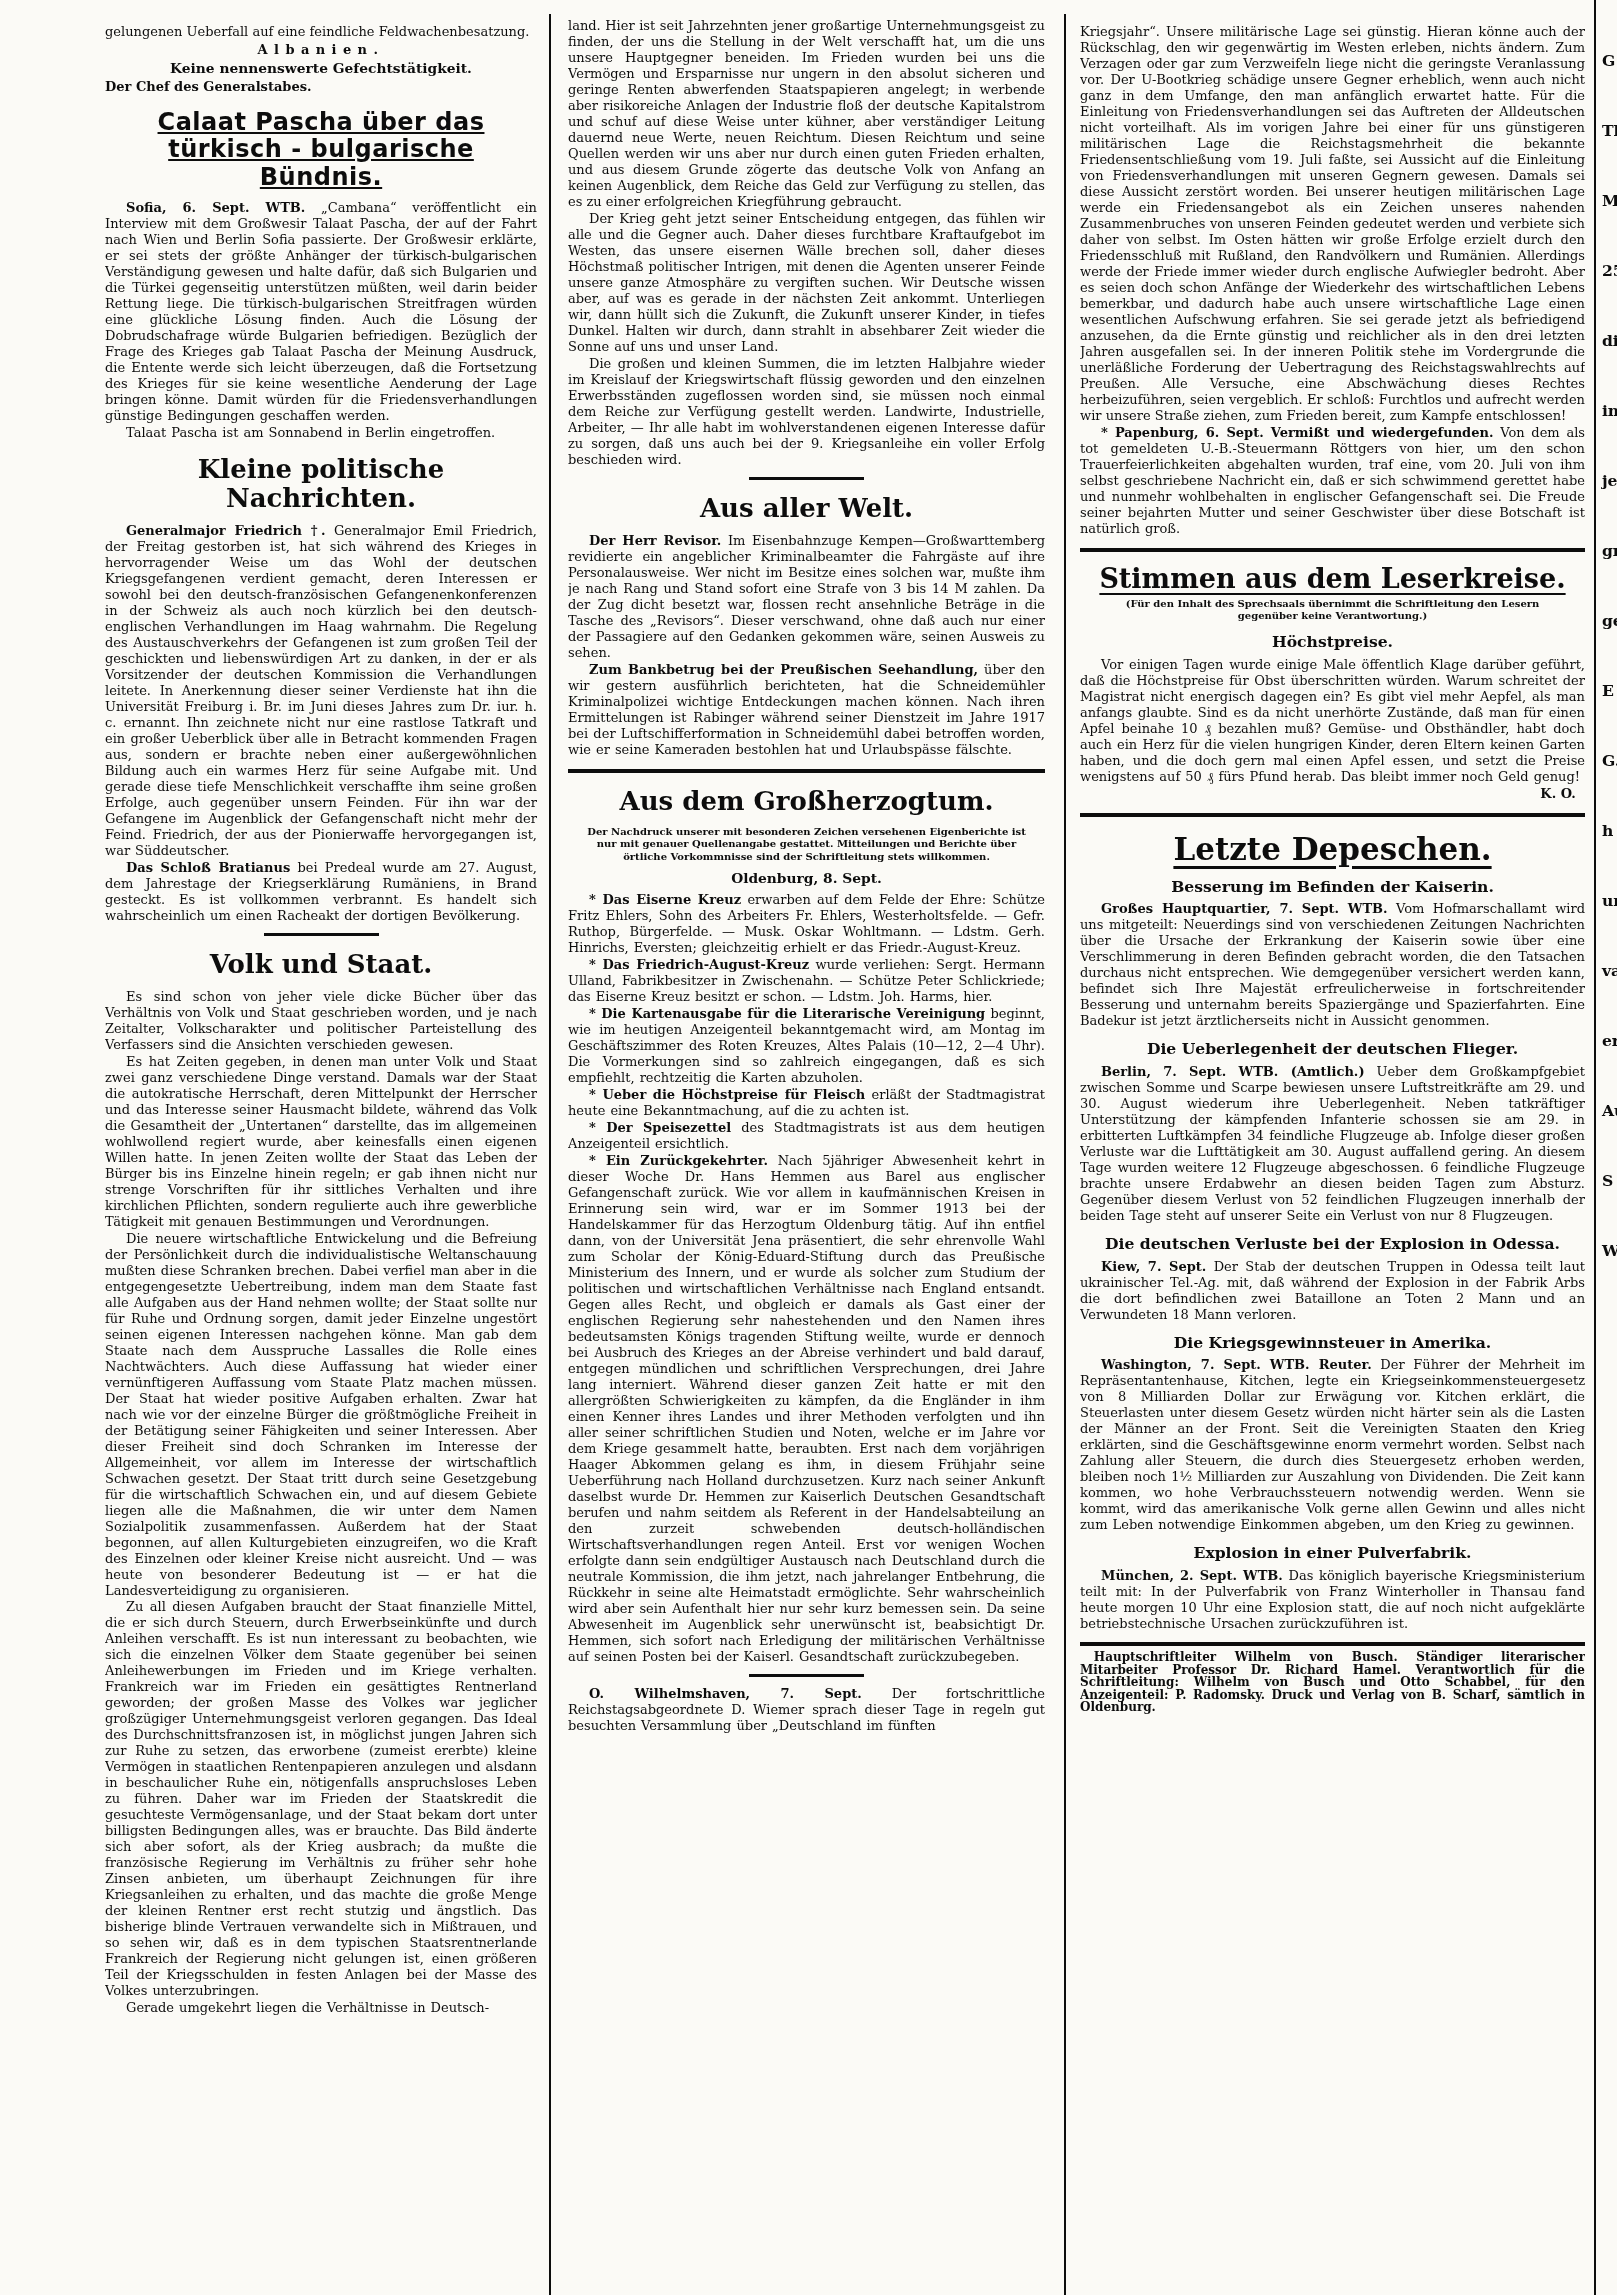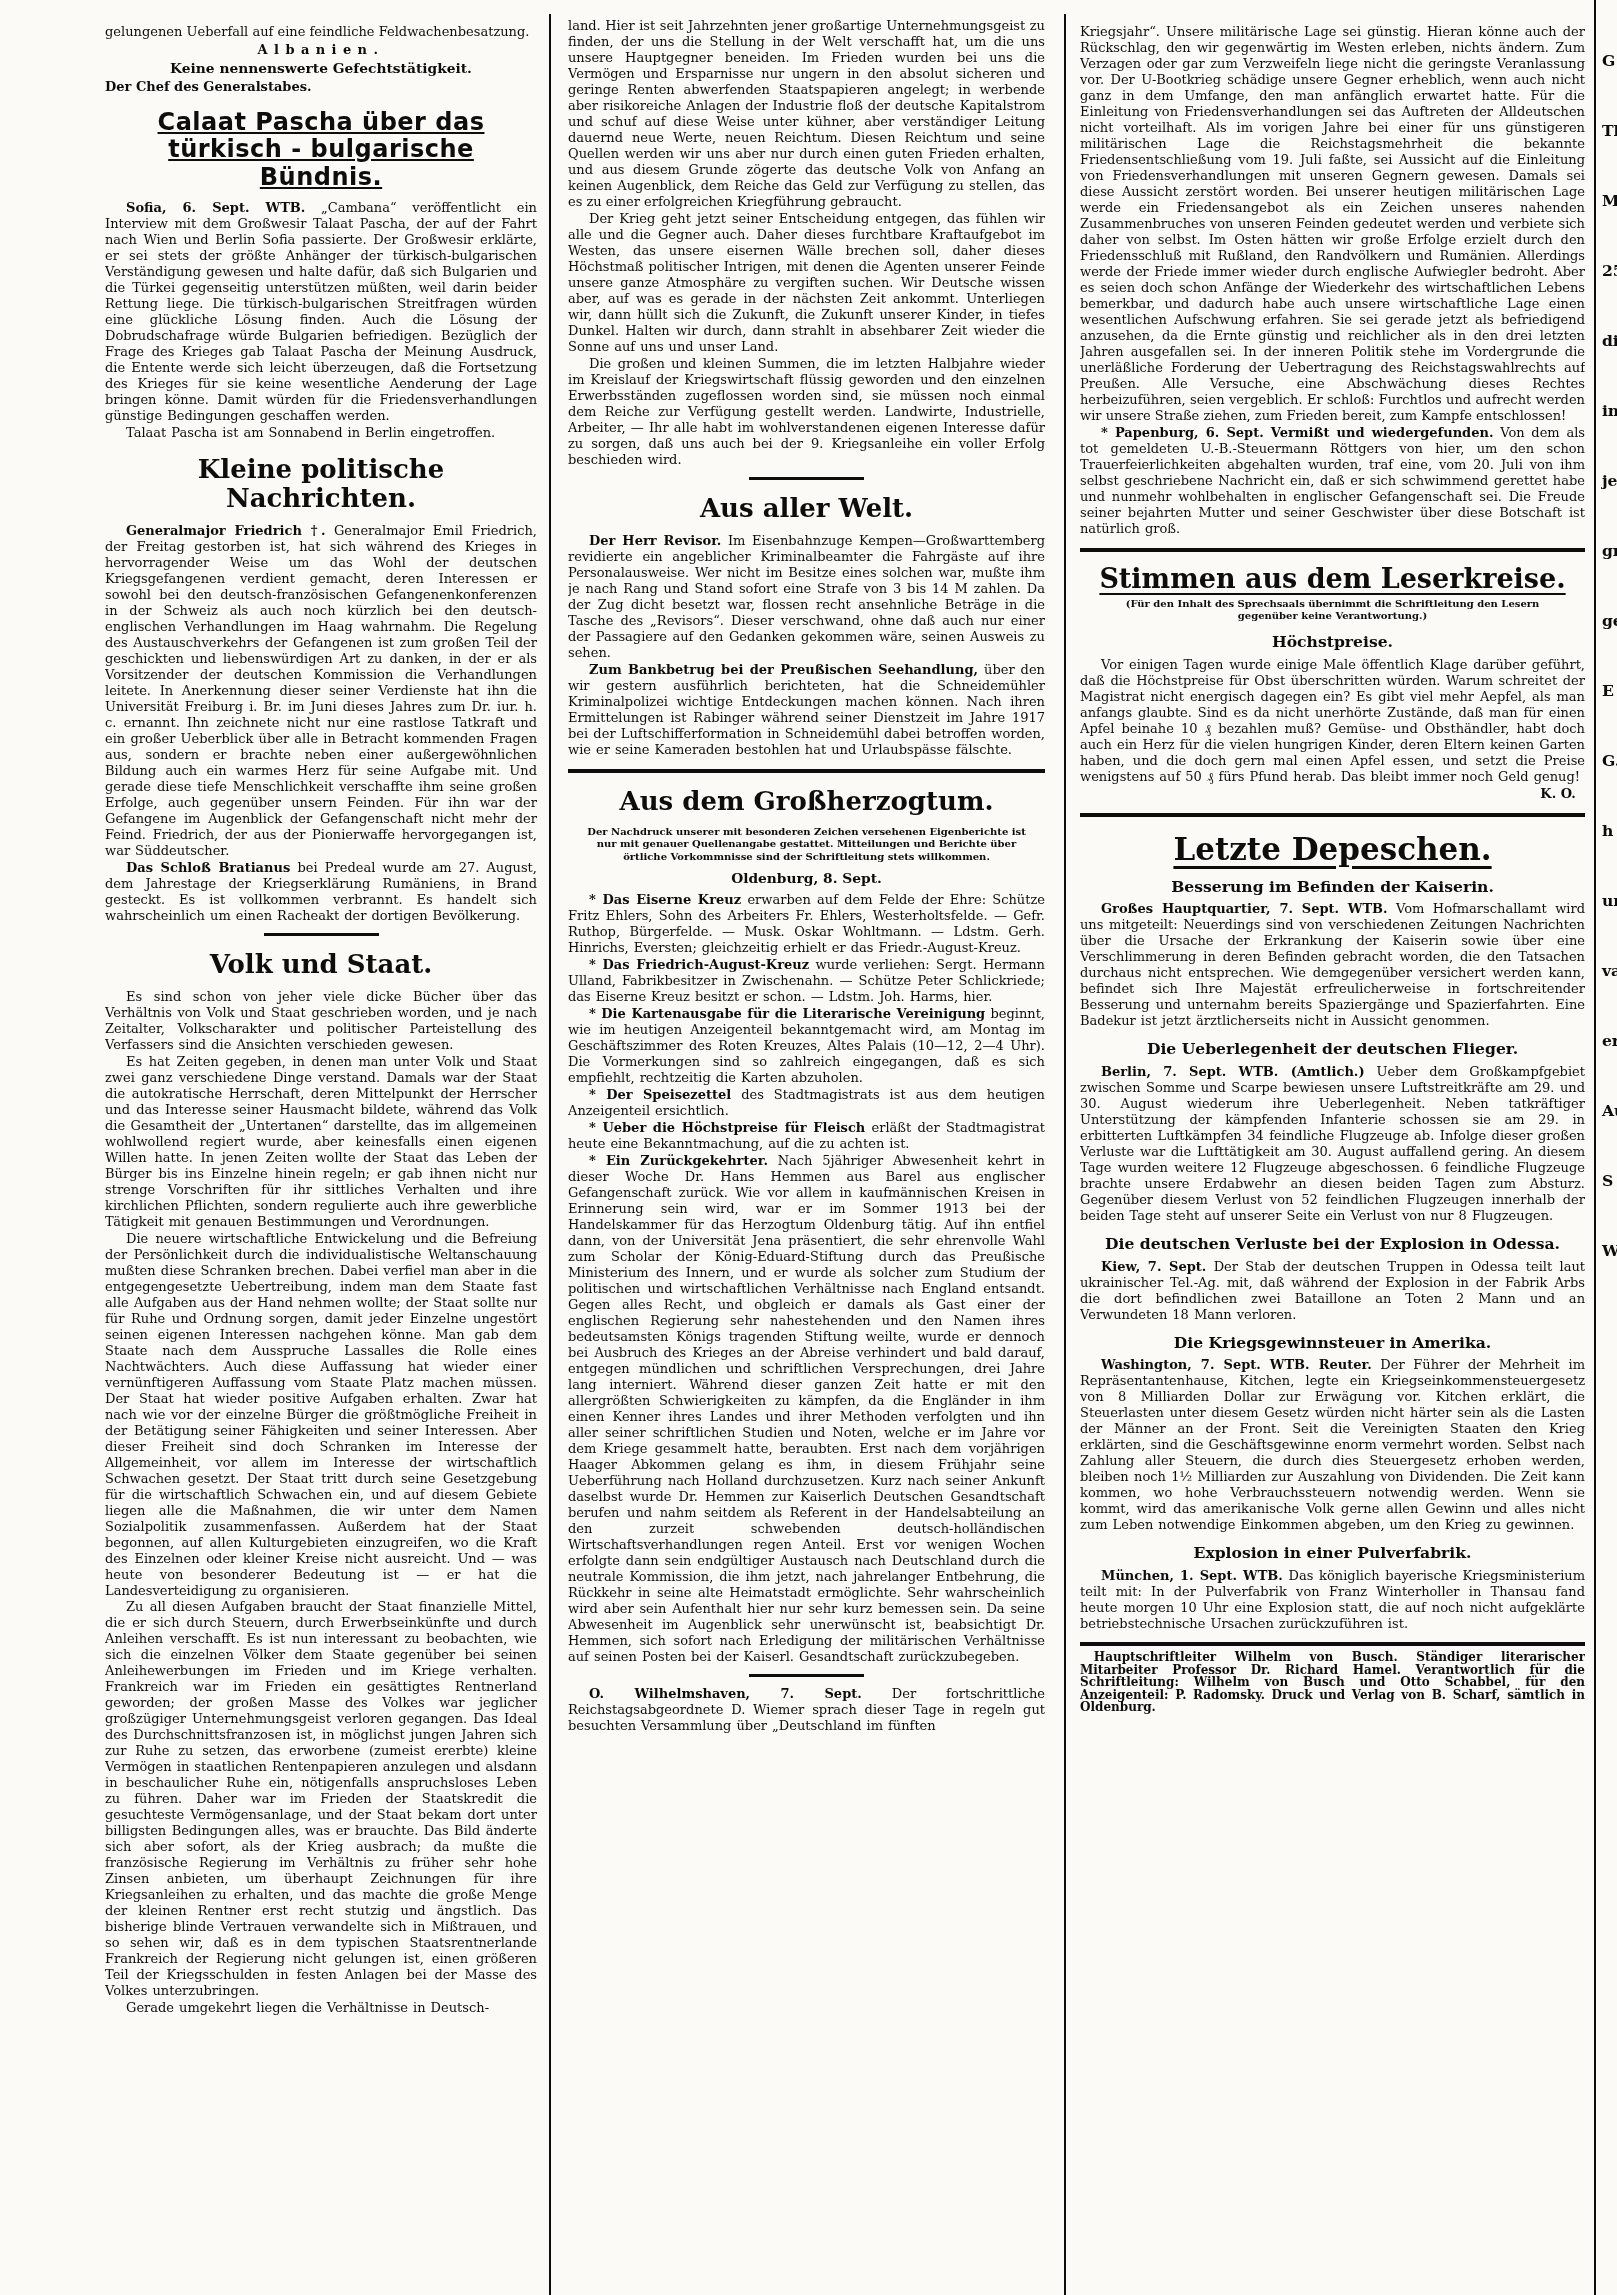--- a/index.html
+++ b/index.html
@@ -76,22 +76,22 @@
     <div class="section">Aus aller Welt.</div>
     <p class="para"><b>Der Herr Revisor.</b> <span>Im Eisenbahnzuge Kempen—Großwarttemberg revidierte ein angeblicher Kriminalbeamter die Fahrgäste auf ihre Personalausweise. Wer nicht im Besitze eines solchen war, mußte ihm je nach Rang und Stand sofort eine Strafe von 3 bis 14 M zahlen. Da der Zug dicht besetzt war, flossen recht ansehnliche Beträge in die Tasche des „Revisors“. Dieser verschwand, ohne daß auch nur einer der Passagiere auf den Gedanken gekommen wäre, seinen Ausweis zu sehen.</span></p>
     <p class="para"><b>Zum Bankbetrug bei der Preußischen Seehandlung,</b> <span>über den wir gestern ausführlich berichteten, hat die Schneidemühler Kriminalpolizei wichtige Entdeckungen machen können. Nach ihren Ermittelungen ist Rabinger während seiner Dienstzeit im Jahre 1917 bei der Luftschifferformation in Schneidemühl dabei betroffen worden, wie er seine Kameraden bestohlen hat und Urlaubspässe fälschte.</span></p>
     <div class="heavyrule"></div>
     <div class="section">Aus dem Großherzogtum.</div>
     <p class="notice">Der Nachdruck unserer mit besonderen Zeichen versehenen Eigenberichte ist nur mit genauer Quellenangabe gestattet. Mitteilungen und Berichte über örtliche Vorkommnisse sind der Schriftleitung stets willkommen.</p>
     <div class="dateline">Oldenburg, 8. Sept.</div>
     <p class="para"><b>* Das Eiserne Kreuz</b> <span>erwarben auf dem Felde der Ehre: Schütze Fritz Ehlers, Sohn des Arbeiters Fr. Ehlers, Westerholtsfelde. — Gefr. Ruthop, Bürgerfelde. — Musk. Oskar Wohltmann. — Ldstm. Gerh. Hinrichs, Eversten; gleichzeitig erhielt er das Friedr.-August-Kreuz.</span></p>
     <p class="para"><b>* Das Friedrich-August-Kreuz</b> <span>wurde verliehen: Sergt. Hermann Ulland, Fabrikbesitzer in Zwischenahn. — Schütze Peter Schlickriede; das Eiserne Kreuz besitzt er schon. — Ldstm. Joh. Harms, hier.</span></p>
     <p class="para"><b>* Die Kartenausgabe für die Literarische Vereinigung</b> <span>beginnt, wie im heutigen Anzeigenteil bekanntgemacht wird, am Montag im Geschäftszimmer des Roten Kreuzes, Altes Palais (10—12, 2—4 Uhr). Die Vormerkungen sind so zahlreich eingegangen, daß es sich empfiehlt, rechtzeitig die Karten abzuholen.</span></p>
+    <p class="para"><b>* Ueber die Höchstpreise für Fleisch</b> <span>erläßt der Stadtmagistrat heute eine Bekanntmachung, auf die zu achten ist.</span></p>
     <p class="para"><b>* Der Speisezettel</b> <span>des Stadtmagistrats ist aus dem heutigen Anzeigenteil ersichtlich.</span></p>
-    <p class="para"><b>* Ueber die Höchstpreise für Fleisch</b> <span>erläßt der Stadtmagistrat heute eine Bekanntmachung, auf die zu achten ist.</span></p>
     <p class="para"><b>* Ein Zurückgekehrter.</b> <span>Nach 5jähriger Abwesenheit kehrt in dieser Woche Dr. Hans Hemmen aus Barel aus englischer Gefangenschaft zurück. Wie vor allem in kaufmännischen Kreisen in Erinnerung sein wird, war er im Sommer 1913 bei der Handelskammer für das Herzogtum Oldenburg tätig. Auf ihn entfiel dann, von der Universität Jena präsentiert, die sehr ehrenvolle Wahl zum Scholar der König-Eduard-Stiftung durch das Preußische Ministerium des Innern, und er wurde als solcher zum Studium der politischen und wirtschaftlichen Verhältnisse nach England entsandt. Gegen alles Recht, und obgleich er damals als Gast einer der englischen Regierung sehr nahestehenden und den Namen ihres bedeutsamsten Königs tragenden Stiftung weilte, wurde er dennoch bei Ausbruch des Krieges an der Abreise verhindert und bald darauf, entgegen mündlichen und schriftlichen Versprechungen, drei Jahre lang interniert. Während dieser ganzen Zeit hatte er mit den allergrößten Schwierigkeiten zu kämpfen, da die Engländer in ihm einen Kenner ihres Landes und ihrer Methoden verfolgten und ihn aller seiner schriftlichen Studien und Noten, welche er im Jahre vor dem Kriege gesammelt hatte, beraubten. Erst nach dem vorjährigen Haager Abkommen gelang es ihm, in diesem Frühjahr seine Ueberführung nach Holland durchzusetzen. Kurz nach seiner Ankunft daselbst wurde Dr. Hemmen zur Kaiserlich Deutschen Gesandtschaft berufen und nahm seitdem als Referent in der Handelsabteilung an den zurzeit schwebenden deutsch-holländischen Wirtschaftsverhandlungen regen Anteil. Erst vor wenigen Wochen erfolgte dann sein endgültiger Austausch nach Deutschland durch die neutrale Kommission, die ihm jetzt, nach jahrelanger Entbehrung, die Rückkehr in seine alte Heimatstadt ermöglichte. Sehr wahrscheinlich wird aber sein Aufenthalt hier nur sehr kurz bemessen sein. Da seine Abwesenheit im Augenblick sehr unerwünscht ist, beabsichtigt Dr. Hemmen, sich sofort nach Erledigung der militärischen Verhältnisse auf seinen Posten bei der Kaiserl. Gesandtschaft zurückzubegeben.</span></p>
     <div class="divider"></div>
     <p class="para"><b>O. Wilhelmshaven, 7. Sept.</b> <span>Der fortschrittliche Reichstagsabgeordnete D. Wiemer sprach dieser Tage in regeln gut besuchten Versammlung über „Deutschland im fünften</span></p>
   </div>
 
   <div class="col" id="column-3">
     <p class="cont">Kriegsjahr“. Unsere militärische Lage sei günstig. Hieran könne auch der Rückschlag, den wir gegenwärtig im Westen erleben, nichts ändern. Zum Verzagen oder gar zum Verzweifeln liege nicht die geringste Veranlassung vor. Der U-Bootkrieg schädige unsere Gegner erheblich, wenn auch nicht ganz in dem Umfange, den man anfänglich erwartet hatte. Für die Einleitung von Friedensverhandlungen sei das Auftreten der Alldeutschen nicht vorteilhaft. Als im vorigen Jahre bei einer für uns günstigeren militärischen Lage die Reichstagsmehrheit die bekannte Friedensentschließung vom 19. Juli faßte, sei Aussicht auf die Einleitung von Friedensverhandlungen mit unseren Gegnern gewesen. Damals sei diese Aussicht zerstört worden. Bei unserer heutigen militärischen Lage werde ein Friedensangebot als ein Zeichen unseres nahenden Zusammenbruches von unseren Feinden gedeutet werden und verbiete sich daher von selbst. Im Osten hätten wir große Erfolge erzielt durch den Friedensschluß mit Rußland, den Randvölkern und Rumänien. Allerdings werde der Friede immer wieder durch englische Aufwiegler bedroht. Aber es seien doch schon Anfänge der Wiederkehr des wirtschaftlichen Lebens bemerkbar, und dadurch habe auch unsere wirtschaftliche Lage einen wesentlichen Aufschwung erfahren. Sie sei gerade jetzt als befriedigend anzusehen, da die Ernte günstig und reichlicher als in den drei letzten Jahren ausgefallen sei. In der inneren Politik stehe im Vordergrunde die unerläßliche Forderung der Uebertragung des Reichstagswahlrechts auf Preußen. Alle Versuche, eine Abschwächung dieses Rechtes herbeizuführen, seien vergeblich. Er schloß: Furchtlos und aufrecht werden wir unsere Straße ziehen, zum Frieden bereit, zum Kampfe entschlossen!</p>
     <p class="para"><b>* Papenburg, 6. Sept. Vermißt und wiedergefunden.</b> <span>Von dem als tot gemeldeten U.-B.-Steuermann Röttgers von hier, um den schon Trauerfeierlichkeiten abgehalten wurden, traf eine, vom 20. Juli von ihm selbst geschriebene Nachricht ein, daß er sich schwimmend gerettet habe und nunmehr wohlbehalten in englischer Gefangenschaft sei. Die Freude seiner bejahrten Mutter und seiner Geschwister über diese Botschaft ist natürlich groß.</span></p>
     <div class="heavyrule"></div>
     <div class="boxhead">Stimmen aus dem Leserkreise.</div>
@@ -103,21 +103,21 @@
     <div class="bighead">Letzte Depeschen.</div>
     <div class="subhead">Besserung im Befinden der Kaiserin.</div>
     <p class="para"><b>Großes Hauptquartier, 7. Sept. WTB.</b> <span>Vom Hofmarschallamt wird uns mitgeteilt: Neuerdings sind von verschiedenen Zeitungen Nachrichten über die Ursache der Erkrankung der Kaiserin sowie über eine Verschlimmerung in deren Befinden gebracht worden, die den Tatsachen durchaus nicht entsprechen. Wie demgegenüber versichert werden kann, befindet sich Ihre Majestät erfreulicherweise in fortschreitender Besserung und unternahm bereits Spaziergänge und Spazierfahrten. Eine Badekur ist jetzt ärztlicherseits nicht in Aussicht genommen.</span></p>
     <div class="subhead">Die Ueberlegenheit der deutschen Flieger.</div>
     <p class="para"><b>Berlin, 7. Sept. WTB. (Amtlich.)</b> <span>Ueber dem Großkampfgebiet zwischen Somme und Scarpe bewiesen unsere Luftstreitkräfte am 29. und 30. August wiederum ihre Ueberlegenheit. Neben tatkräftiger Unterstützung der kämpfenden Infanterie schossen sie am 29. in erbitterten Luftkämpfen 34 feindliche Flugzeuge ab. Infolge dieser großen Verluste war die Lufttätigkeit am 30. August auffallend gering. An diesem Tage wurden weitere 12 Flugzeuge abgeschossen. 6 feindliche Flugzeuge brachte unsere Erdabwehr an diesen beiden Tagen zum Absturz. Gegenüber diesem Verlust von 52 feindlichen Flugzeugen innerhalb der beiden Tage steht auf unserer Seite ein Verlust von nur 8 Flugzeugen.</span></p>
     <div class="subhead">Die deutschen Verluste bei der Explosion in Odessa.</div>
     <p class="para"><b>Kiew, 7. Sept.</b> <span>Der Stab der deutschen Truppen in Odessa teilt laut ukrainischer Tel.-Ag. mit, daß während der Explosion in der Fabrik Arbs die dort befindlichen zwei Bataillone an Toten 2 Mann und an Verwundeten 18 Mann verloren.</span></p>
     <div class="subhead">Die Kriegsgewinnsteuer in Amerika.</div>
     <p class="para"><b>Washington, 7. Sept. WTB. Reuter.</b> <span>Der Führer der Mehrheit im Repräsentantenhause, Kitchen, legte ein Kriegseinkommensteuergesetz von 8 Milliarden Dollar zur Erwägung vor. Kitchen erklärt, die Steuerlasten unter diesem Gesetz würden nicht härter sein als die Lasten der Männer an der Front. Seit die Vereinigten Staaten den Krieg erklärten, sind die Geschäftsgewinne enorm vermehrt worden. Selbst nach Zahlung aller Steuern, die durch dies Steuergesetz erhoben werden, bleiben noch 1½ Milliarden zur Auszahlung von Dividenden. Die Zeit kann kommen, wo hohe Verbrauchssteuern notwendig werden. Wenn sie kommt, wird das amerikanische Volk gerne allen Gewinn und alles nicht zum Leben notwendige Einkommen abgeben, um den Krieg zu gewinnen.</span></p>
     <div class="subhead">Explosion in einer Pulverfabrik.</div>
-    <p class="para"><b>München, 1. Sept. WTB.</b> <span>Das königlich bayerische Kriegsministerium teilt mit: In der Pulverfabrik von Franz Winterholler in Thansau fand heute morgen 10 Uhr eine Explosion statt, die auf noch nicht aufgeklärte betriebstechnische Ursachen zurückzuführen ist.</span></p>
+    <p class="para"><b>München, 2. Sept. WTB.</b> <span>Das königlich bayerische Kriegsministerium teilt mit: In der Pulverfabrik von Franz Winterholler in Thansau fand heute morgen 10 Uhr eine Explosion statt, die auf noch nicht aufgeklärte betriebstechnische Ursachen zurückzuführen ist.</span></p>
     <p class="footer">Hauptschriftleiter Wilhelm von Busch. Ständiger literarischer Mitarbeiter Professor Dr. Richard Hamel. Verantwortlich für die Schriftleitung: Wilhelm von Busch und Otto Schabbel, für den Anzeigenteil: P. Radomsky. Druck und Verlag von B. Scharf, sämtlich in Oldenburg.</p>
   </div>
 
   <div id="sliver">
       <span>G</span>
       <span>Th</span>
       <span>M</span>
       <span>25</span>
       <span>di</span>
       <span>in</span>

